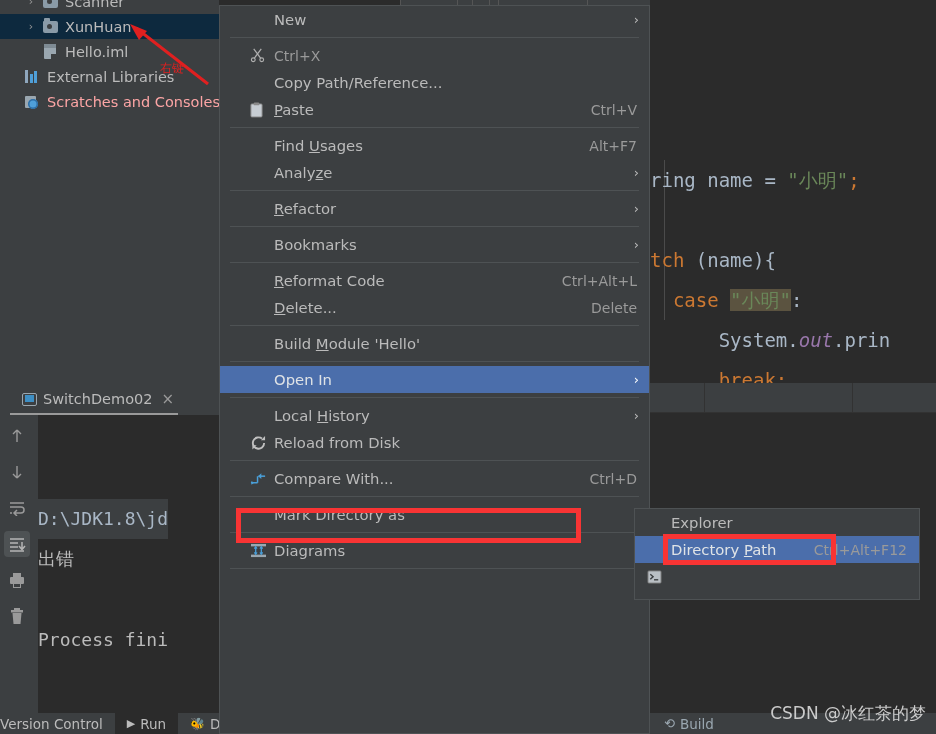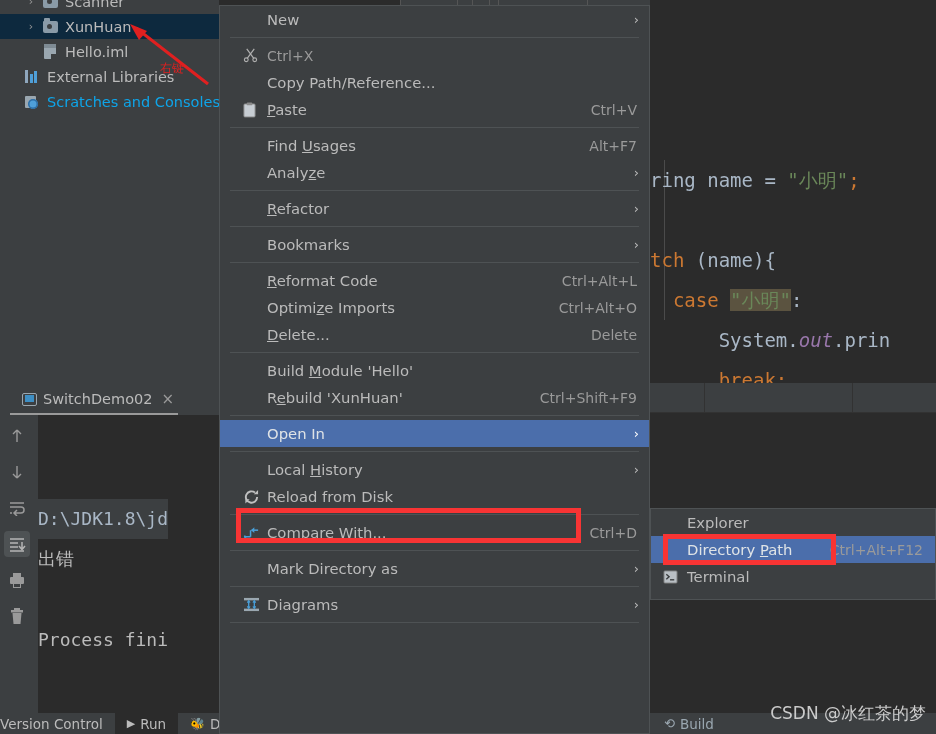--- a/index.html
+++ b/index.html
@@ -21,21 +21,21 @@
     display: flex; align-items: center; height: 25px; padding-left: 4px;
     white-space: nowrap; overflow: hidden;
   }
   .tree-row.sel { background: #0d293e; }
   .tree-row .arrow {
     width: 18px; text-align: center; color: #9a9a9a; font-size: 11px; flex: 0 0 18px;
   }
   .tree-row .ind { flex: 0 0 18px; }
   .tree-row .ico { flex: 0 0 20px; display:flex; align-items:center; justify-content:center; }
   .tree-row .lbl { padding-left: 5px; color: #bbbbbb; }
-  .tree-row.scratch .lbl { color: #0ea5e9; }
+  .tree-row.scratch .lbl { color: #fca5a5; }
 
   
   .folder-ico { width: 15px; height: 12px; background: #8a9ba8; border-radius: 1px 2px 2px 2px; position: relative; }
   .folder-ico::before { content:''; position:absolute; left:1px; top:-3px; width:6px; height:3px; background:#8a9ba8; border-radius:1px 1px 0 0;}
   .folder-ico::after { content:''; position:absolute; left:4px; top:3.5px; width:5px;height:5px;background:#3c3f41;border-radius:50%;}
   
   .iml-ico { width: 12px; height: 15px; background: #9aa7b0; position: relative; border-radius:1px; }
   .iml-ico::after { content:''; position:absolute; right:0; bottom:0; width:5px;height:5px;background:#3c3f41;}
   .iml-ico::before { content:''; position:absolute; left:0; top:0; width:12px;height:4px;background:#7e8b94;}
   
@@ -101,33 +101,33 @@
   .sb-play { color:#bbbbbb; font-size:11px; }
   .sb-bug { color:#bbbbbb; font-size:12px; }
   .sb-build { color:#9aa7b0; font-size:13px; }
 
   
   .ctxmenu {
     position:absolute; left:219px; top:5px; width:431px; height:729px;
     background:#3c3f41; border:1px solid #4e5254;
     font-size:14.8px; color:#bbbbbb;
   }
-  .mi { display:flex; align-items:center; height:27px; padding-left:23px; position:relative; white-space:nowrap; }
+  .mi { display:flex; align-items:center; height:27px; padding-left:30px; position:relative; white-space:nowrap; }
   .mi .mico { width:24px; flex:0 0 24px; display:flex; align-items:center; justify-content:flex-start; color:#9aa7b0;}
   .mi .mlbl { flex:1 1 auto; }
   .mi .macc { color:#9a9a9a; padding-right:12px; font-size:14px; }
   .mi .chev { color:#bbbbbb; font-size:13px; padding-right:10px; }
   .mi.hl { background:#4b6eab; color:#dfe3e6; }
   .mi.hl .chev { color:#ffffff; }
   .msep { height:1px; background:#4e5254; margin:4px 10px; }
   .u { text-decoration: underline; }
 
   
   .submenu {
-    position:absolute; left:650px; top:508px; width:286px; height:92px;
+    position:absolute; left:634px; top:508px; width:286px; height:92px;
     background:#3c3f41; border:1px solid #4e5254; font-size:14.8px; color:#bbbbbb;
   }
   .submenu .mi { padding-left:12px; }
 
   
   .redbox { position:absolute; border:5px solid #f83434; pointer-events:none; }
   .redtext { position:absolute; color:#e02020; font-size:12px; font-family:Liberation Sans, sans-serif; }
   .arrowsvg { position:absolute; pointer-events:none; }
 
   
@@ -338,37 +338,27 @@
           <span class="chev">›</span>
         </div>
         <div class="msep"></div>
         <div class="mi">
           <span class="mico"></span>
           <span class="mlbl"><span class="u">R</span>eformat Code</span>
           <span class="macc">Ctrl+Alt+L</span>
         </div>
         <div class="mi">
           <span class="mico"></span>
-          <span class="mlbl">Optimi<span class="u">z</span>e Imports</span>
-          <span class="macc">Ctrl+Alt+O</span>
-        </div>
-        <div class="mi">
-          <span class="mico"></span>
           <span class="mlbl"><span class="u">D</span>elete...</span>
           <span class="macc">Delete</span>
         </div>
         <div class="msep"></div>
         <div class="mi">
           <span class="mico"></span>
           <span class="mlbl">Build <span class="u">M</span>odule 'Hello'</span>
-        </div>
-        <div class="mi">
-          <span class="mico"></span>
-          <span class="mlbl">R<span class="u">e</span>build 'XunHuan'</span>
-          <span class="macc">Ctrl+Shift+F9</span>
         </div>
         <div class="msep"></div>
         <div class="mi hl">
           <span class="mico"></span>
           <span class="mlbl">Open In</span>
           <span class="chev">›</span>
         </div>
         <div class="msep"></div>
         <div class="mi">
           <span class="mico"></span>
@@ -434,21 +424,20 @@
           <span class="macc">Ctrl+Alt+F12</span>
         </div>
         <div class="mi">
           <span class="mico">
             <svg width="15" height="14" viewBox="0 0 16 15">
               <rect x="1" y="1" width="14" height="13" rx="1" fill="#b9bfc4" stroke="#7c7c7c"></rect>
               <path d="M3.5 4.5 L6.5 7.2 L3.5 10" stroke="#3c3f41" stroke-width="1.5" fill="none"></path>
               <path d="M7.5 10.5 H12" stroke="#3c3f41" stroke-width="1.5"></path>
             </svg>
           </span>
-          <span class="mlbl">Terminal</span>
         </div>
       </div>
   </div>
 
   <div class="redbox" style="left:236px; top:508px; width:345px; height:35px;"></div>
   <div class="redbox" style="left:663px; top:534px; width:173px; height:31px;"></div>
 
   <svg class="arrowsvg" style="left:120px; top:18px; width:110px; height:85px;" viewBox="0 0 110 85">
     <path d="M88 66 L16 10" stroke="#e02020" stroke-width="3" fill="none"></path>
     <path d="M10 6 L27 13 L19 22 Z" fill="#e02020"></path>

